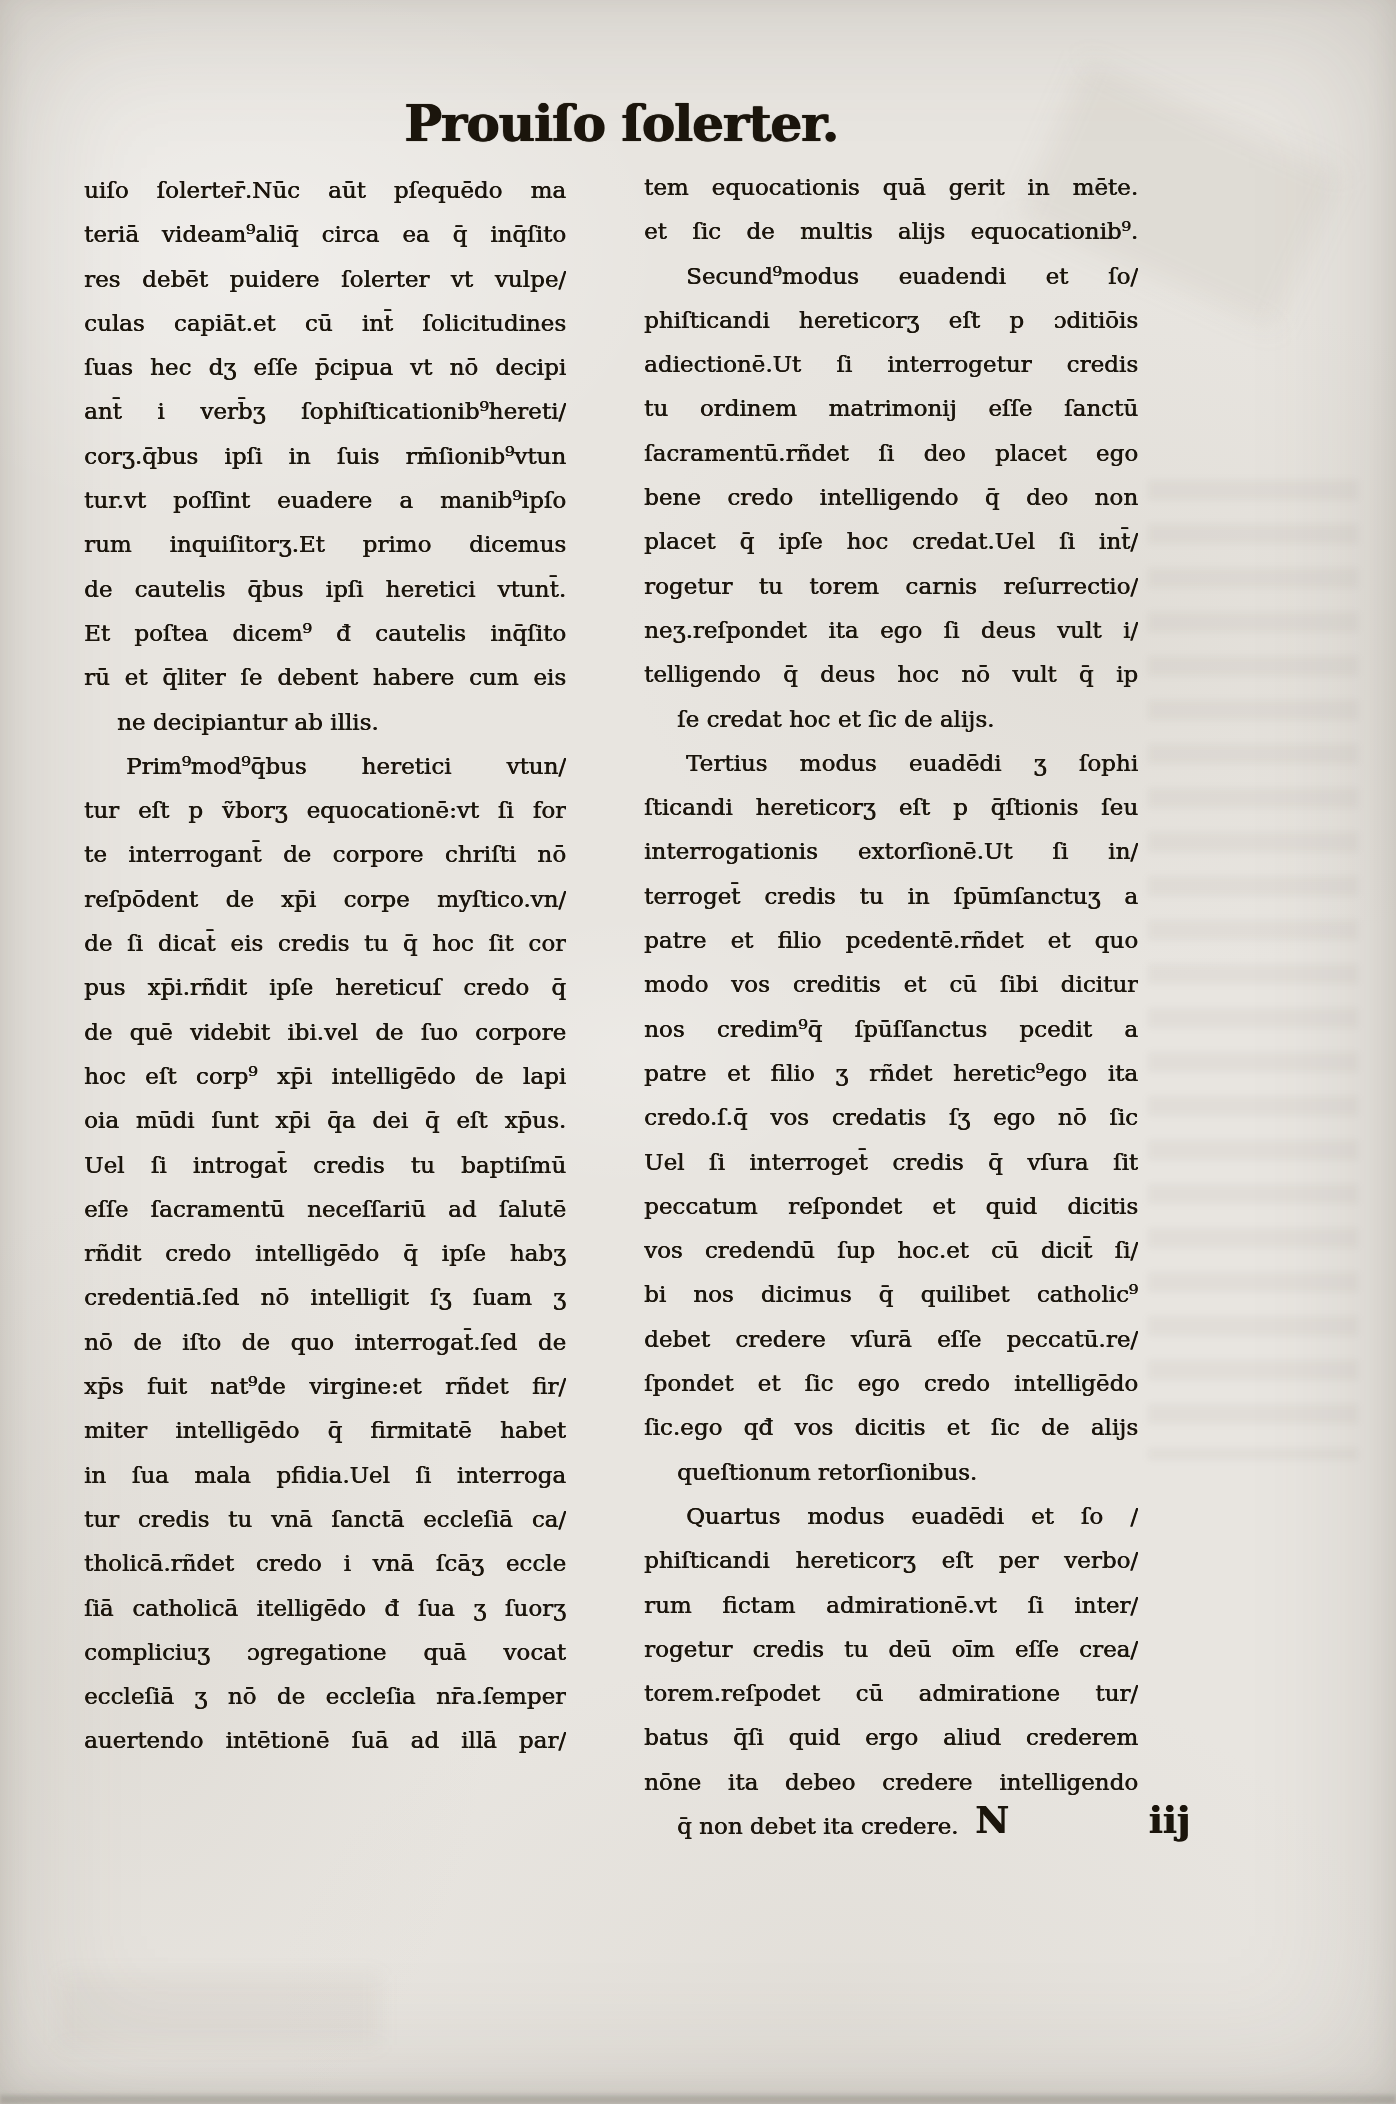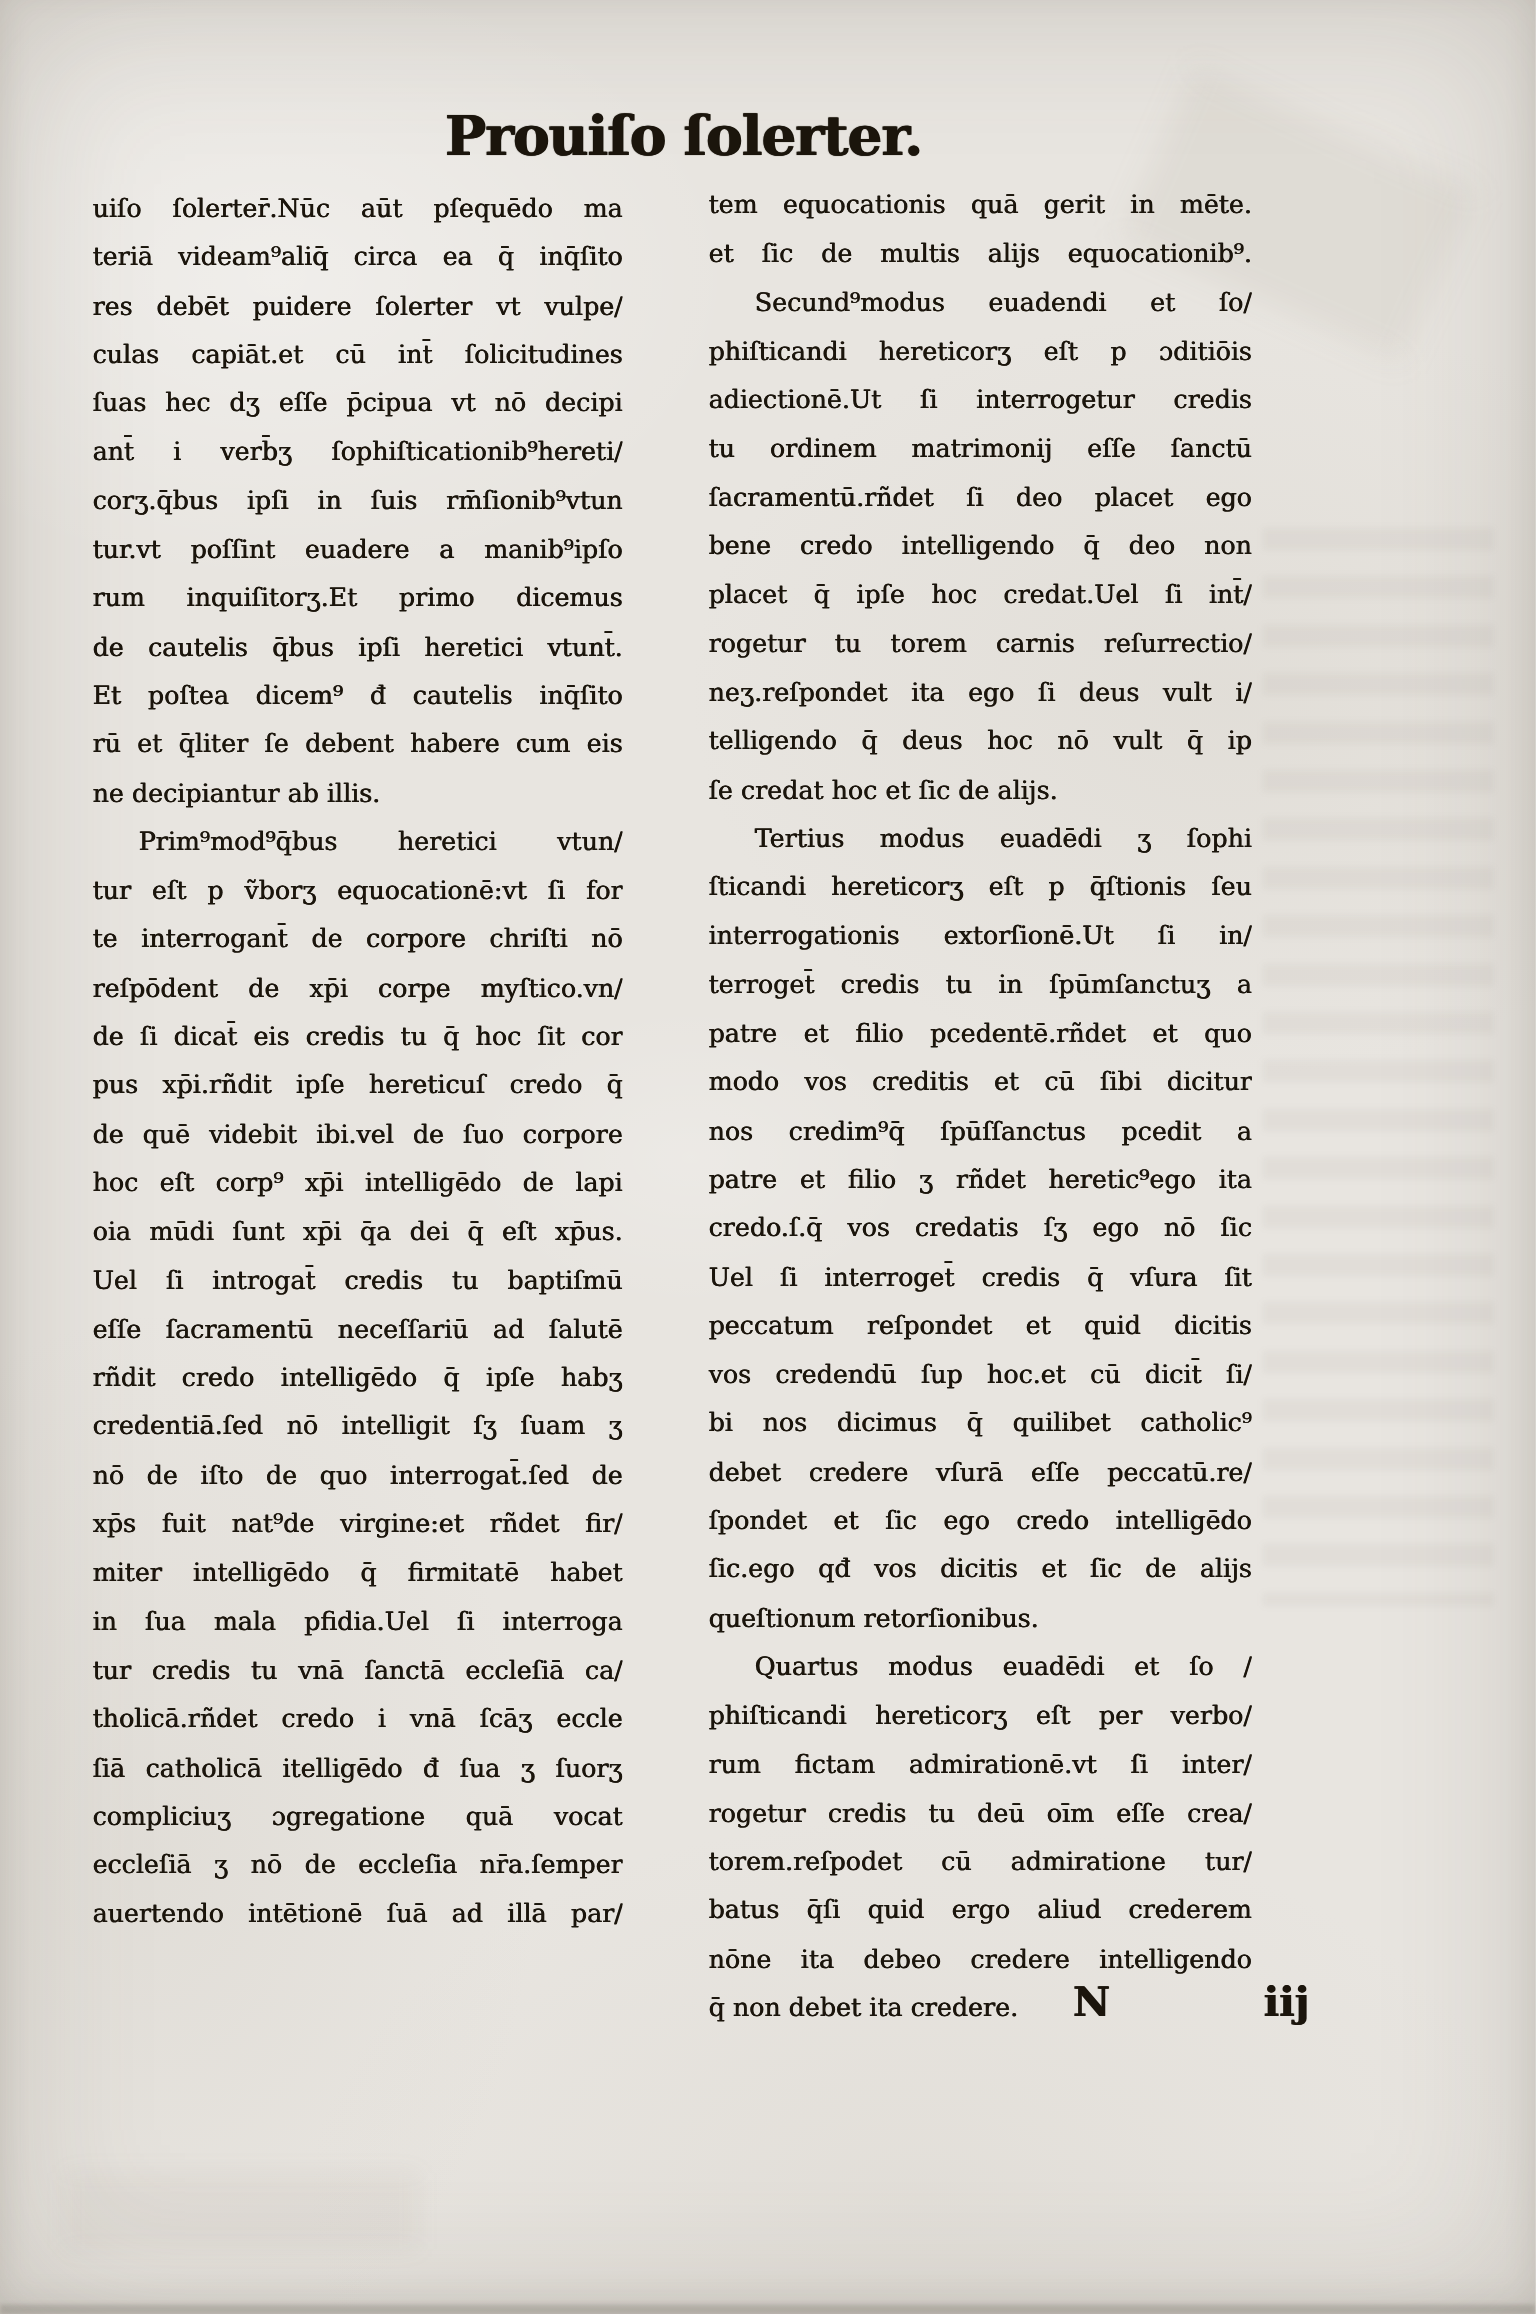--- a/index.html
+++ b/index.html
@@ -55,21 +55,21 @@
     text-shadow:.5px 0 0 currentColor, 0 0 .6px rgba(27,21,12,.55);
     overflow:hidden;
   }
   .column-left{left:84px;top:168px;width:482px;height:1692px;}
   .column-right{left:644px;top:165px;width:494px;height:1692px;}
   .line{
     height:44.3px;line-height:44.3px;
     text-align:justify;text-align-last:justify;
     -moz-text-align-last:justify;
   }
-  .line.short{text-align:left;text-align-last:left;}
+  .line.short{text-align:left;text-align-last:left;margin-left:33px;}
   .line.indent{text-indent:42px;}
 
   .signature{
     position:absolute;left:975px;top:1798px;width:215px;
     display:flex;justify-content:space-between;align-items:baseline;
     font-size:37px;font-weight:bold;
     text-shadow:.8px 0 0 currentColor;
   }
 </style>
 </head>

